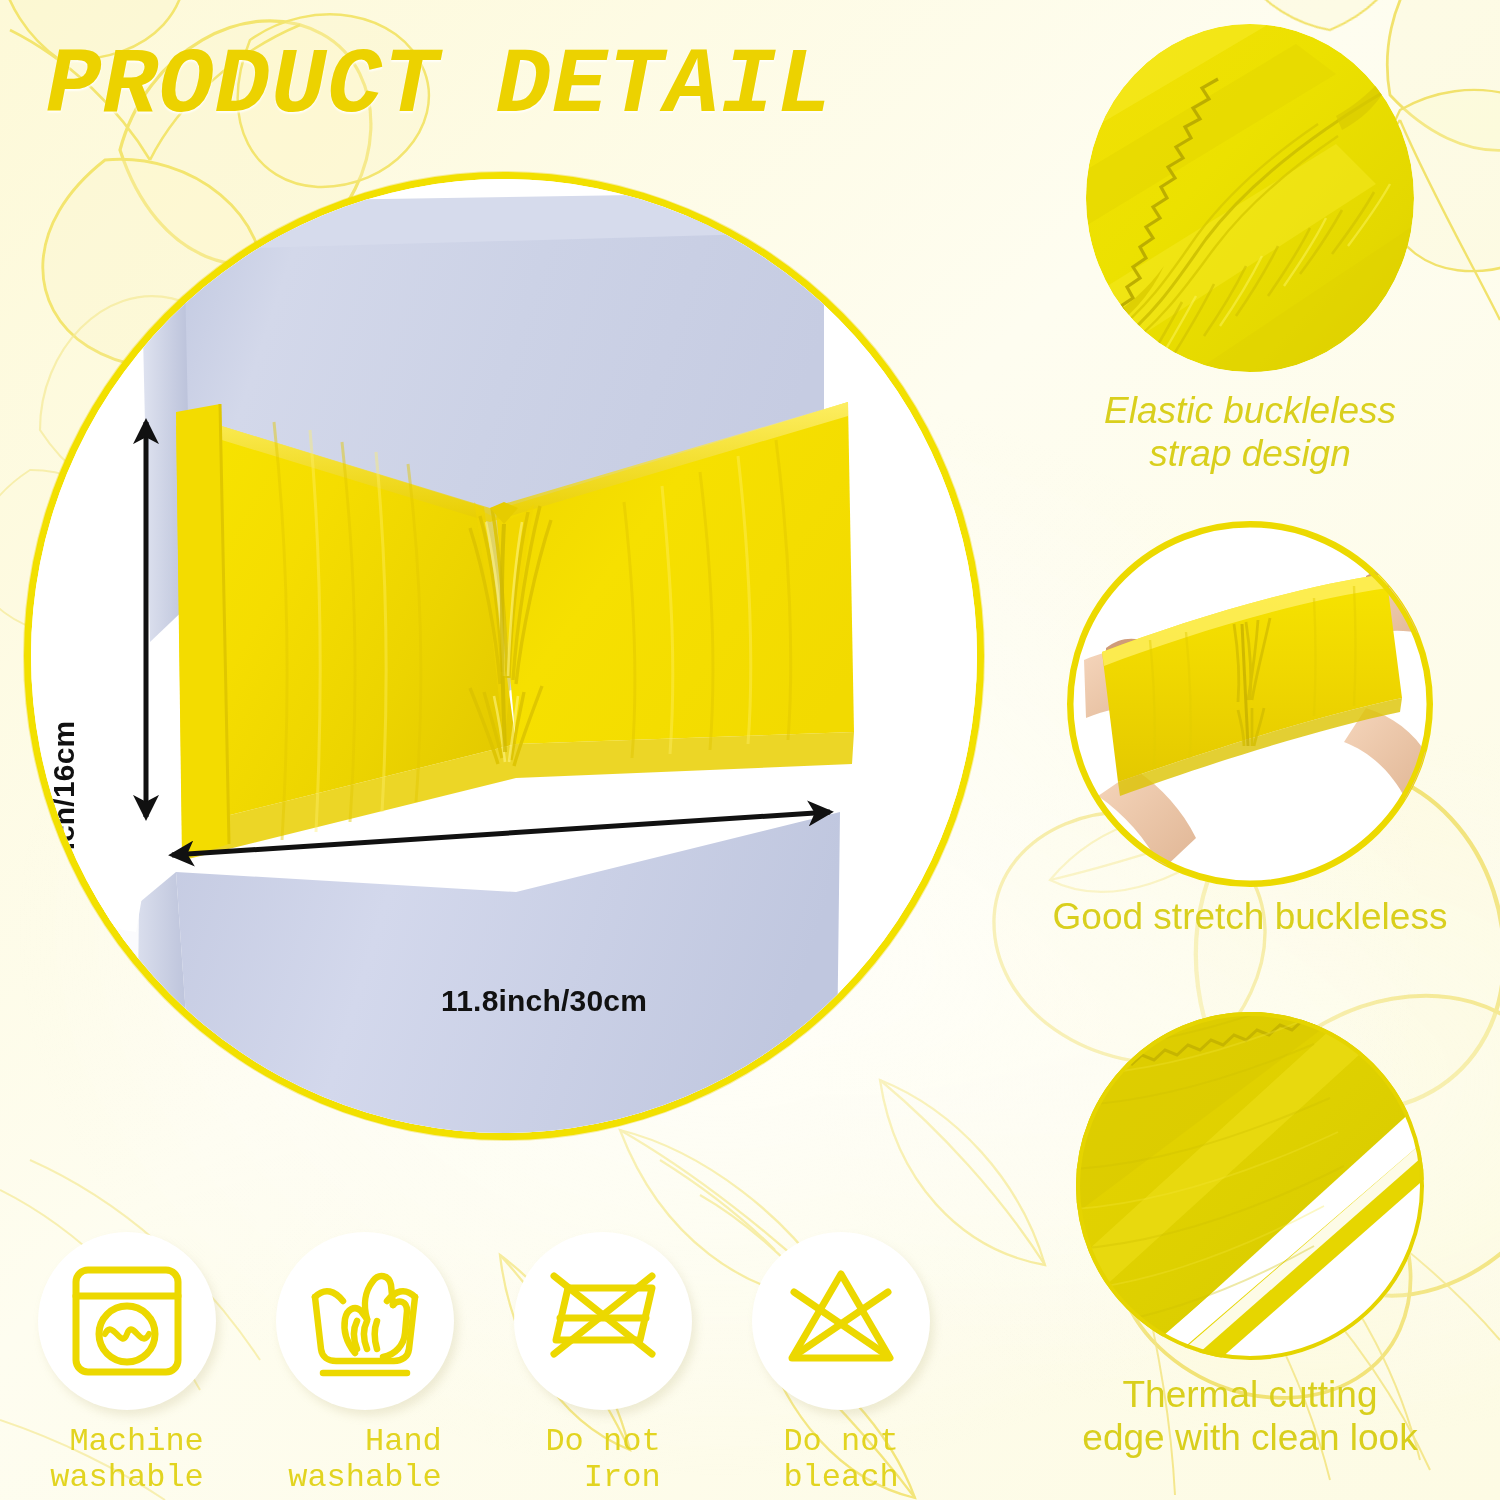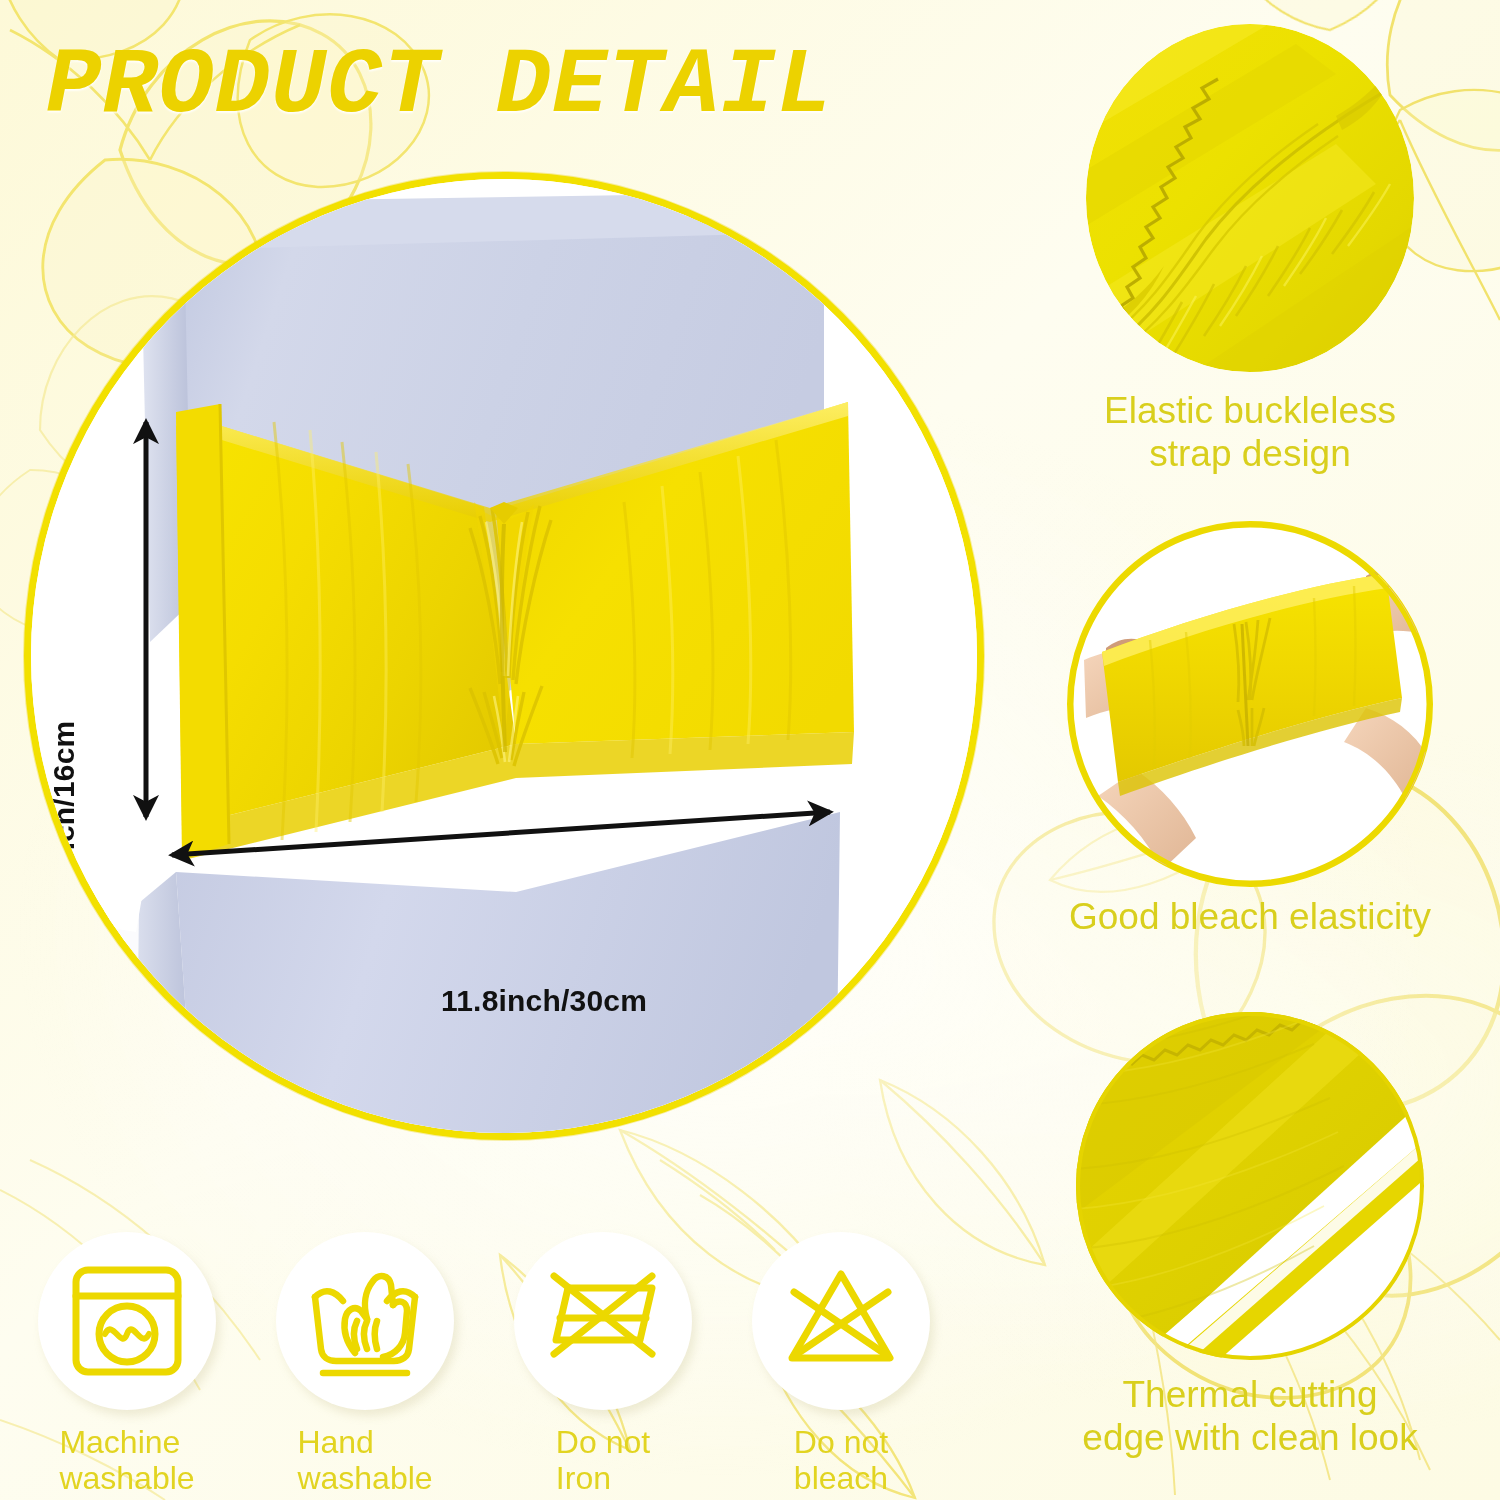--- a/index.html
+++ b/index.html
@@ -91,21 +91,21 @@
   }
   .feature-caption {
     margin-top: 10px;
     font-size: 37px;
     line-height: 1.16;
     color: #d9cf1d;
     font-weight: 400;
     white-space: pre-line;
   }
 
-  #feature-1 { top: 24px; }
+  #feature-1 { top: 24px; font-style: italic; }
   #feature-1 .feature-media { width: 328px; height: 348px; }
   #feature-1 .feature-caption { margin-top: 18px; }
 
   #feature-2 { top: 520px; }
   #feature-2 .feature-media { width: 368px; height: 368px; }
   #feature-2 .feature-caption { margin-top: 8px; }
 
   #feature-3 { top: 1010px; }
   #feature-3 .feature-media { width: 352px; height: 352px; }
   #feature-3 .feature-caption { margin-top: 12px; text-align: center; }
@@ -129,22 +129,23 @@
     border-radius: 50%;
     background: #ffffff;
     display: flex; align-items: center; justify-content: center;
     box-shadow: 4px 6px 10px rgba(180,175,120,0.22);
   }
   .care-label {
     margin-top: 14px;
     font-size: 32px;
     line-height: 1.14;
     color: #e2d421;
-    text-align: left;
+    text-align: right;
     white-space: pre-line;
+    font-family: Liberation Mono, monospace;
   }
 </style>
 </head>
 <body>
 
 <svg id="bg-floral" viewBox="0 0 1500 1500" xmlns="http://www.w3.org/2000/svg">
   <defs>
     <linearGradient id="bgGrad" x1="0" y1="0" x2="1" y2="1">
       <stop offset="0%" stop-color="#fdf9d8"></stop>
       <stop offset="45%" stop-color="#fefdf0"></stop>
@@ -483,21 +484,21 @@
         <g stroke="#e3cd00" stroke-width="2.4" fill="none" opacity="0.45">
           <path d="M84,120 C 88,160 90,200 88,248"></path>
           <path d="M120,112 C 124,152 126,192 124,238"></path>
           <path d="M248,78 C 250,118 250,158 248,196"></path>
           <path d="M288,66 C 290,106 290,146 288,186"></path>
         </g>
       </g>
       <circle cx="184" cy="184" r="179" fill="none" stroke="#ecd900" stroke-width="5"></circle>
     </svg>
   </div>
-  <div class="feature-caption">Good bleach elasticity</div>
+  <div class="feature-caption">Good stretch buckleless</div>
 </div>
 
 <div class="feature" id="feature-3">
   <div class="feature-media">
     <svg viewBox="0 0 352 352" width="352" height="352" xmlns="http://www.w3.org/2000/svg">
       <defs>
         <linearGradient id="f3g" x1="0" y1="0" x2="1" y2="1">
           <stop offset="0%" stop-color="#e8d400"></stop>
           <stop offset="50%" stop-color="#ded000"></stop>
           <stop offset="100%" stop-color="#d5c700"></stop>

